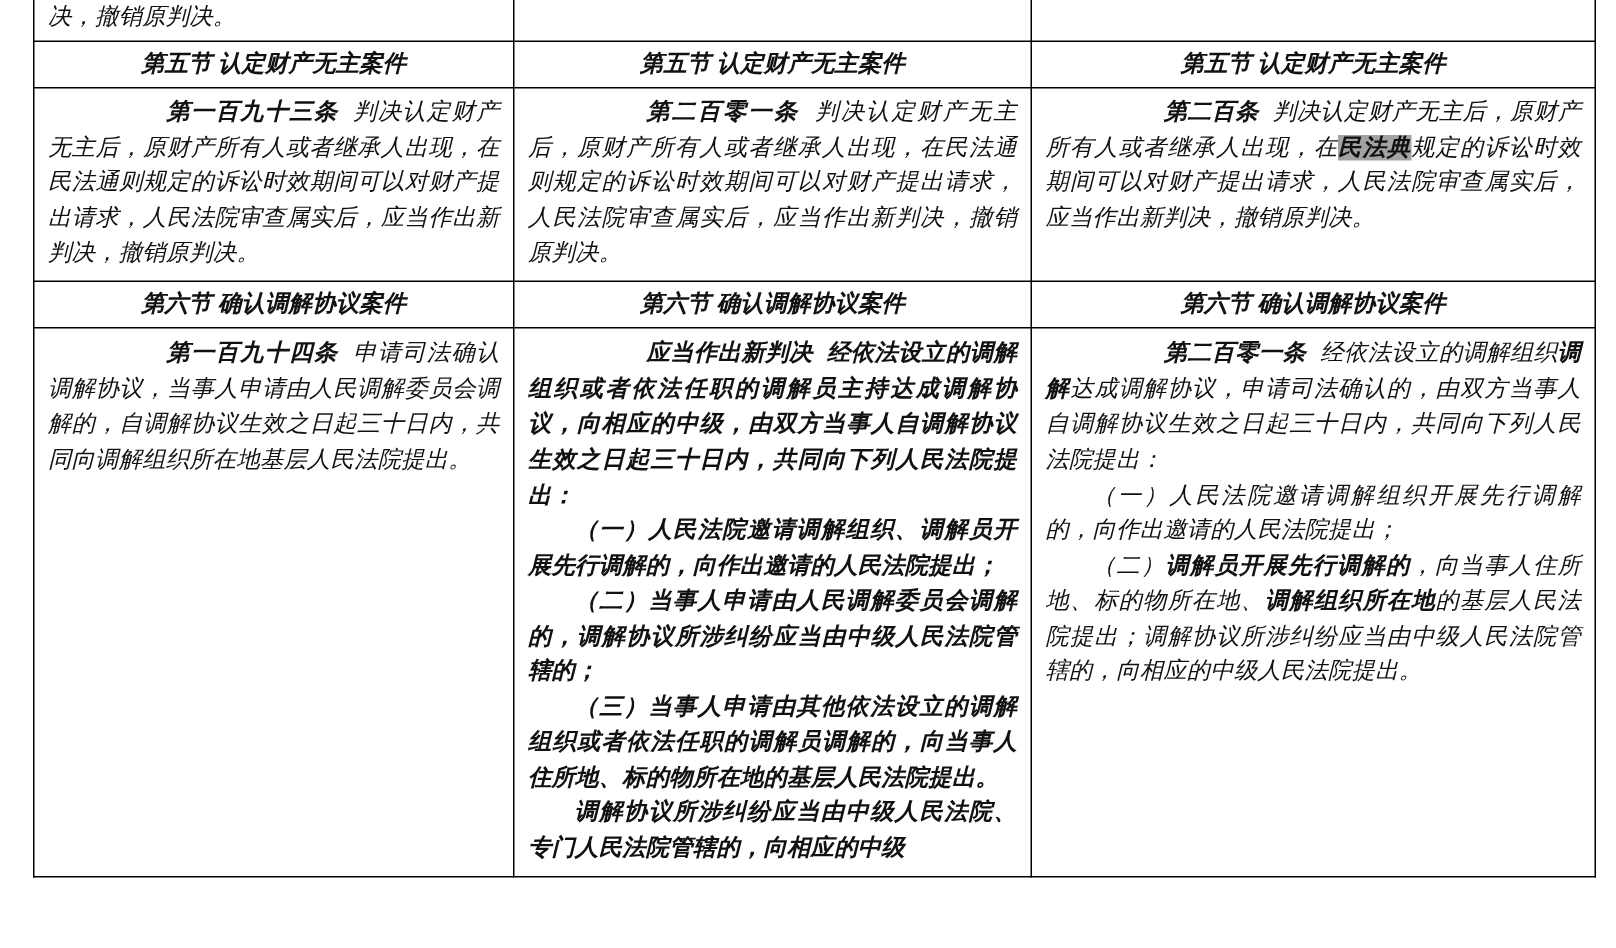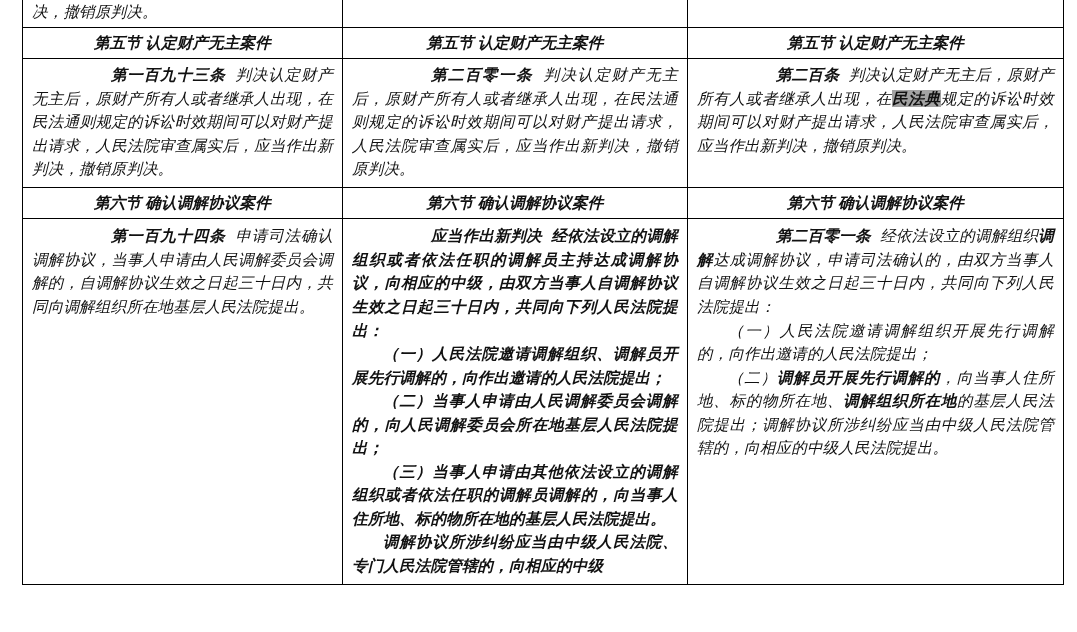--- a/index.html
+++ b/index.html
@@ -121,21 +121,21 @@
         <td class="cellpad-tight">
           <p class="p indent">
             <span class="art">第一百九十四条</span><span class="sp"></span><span>申请司法确认调解协议，当事人申请由人民调解委员会调解的，自调解协议生效之日起三十日内，共同向调解组织所在地基层人民法院提出。</span>
           </p>
         </td>
         <td class="cellpad-tight">
           <p class="p indent">
             <span class="art">应当作出新判决</span><span class="sp"></span><span class="b">经依法设立的调解组织或者依法任职的调解员主持达成调解协议，向相应的中级，由双方当事人自调解协议生效之日起三十日内，共同向下列人民法院提出：</span>
           </p>
           <p class="p indent b">（一）人民法院邀请调解组织、调解员开展先行调解的，向作出邀请的人民法院提出；</p>
-          <p class="p indent b">（二）当事人申请由人民调解委员会调解的，向人民调解委员会所在地基层人民法院提出；</p>
+          <p class="p indent b">（二）当事人申请由人民调解委员会调解的，调解协议所涉纠纷应当由中级人民法院管辖的；</p>
           <p class="p indent b">（三）当事人申请由其他依法设立的调解组织或者依法任职的调解员调解的，向当事人住所地、标的物所在地的基层人民法院提出。</p>
           <p class="p indent b">调解协议所涉纠纷应当由中级人民法院、专门人民法院管辖的，向相应的中级</p>
         </td>
         <td class="cellpad-tight">
           <p class="p indent">
             <span class="art">第二百零一条</span><span class="sp"></span><span>经依法设立的调解组织</span><span class="b">调解</span><span>达成调解协议，申请司法确认的，由双方当事人自调解协议生效之日起三十日内，共同向下列人民法院提出：</span>
           </p>
           <p class="p indent">（一）人民法院邀请调解组织开展先行调解的，向作出邀请的人民法院提出；</p>
           <p class="p indent">
             <span>（二）</span><span class="b">调解员开展先行调解的</span><span>，向当事人住所地、标的物所在地、</span><span class="b">调解组织所在地</span><span>的基层人民法院提出；调解协议所涉纠纷应当由中级人民法院管辖的，向相应的中级人民法院提出。</span>

